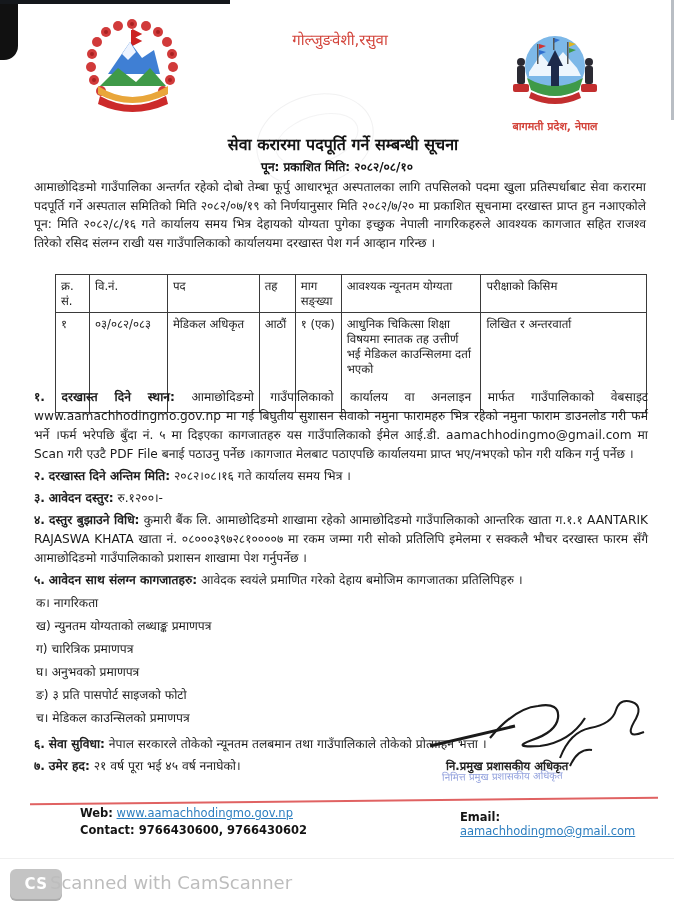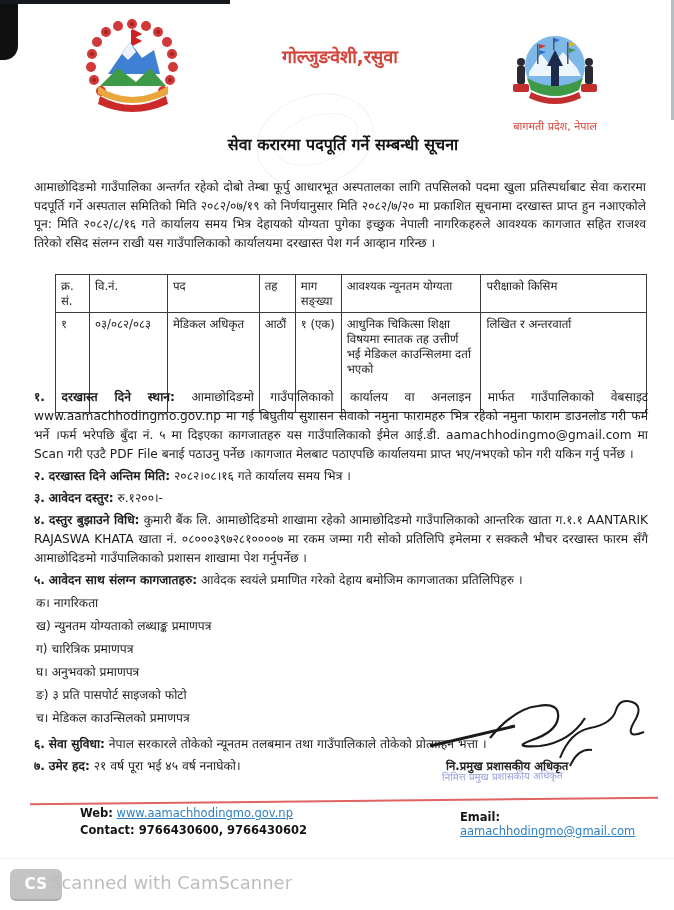--- a/index.html
+++ b/index.html
@@ -21,22 +21,22 @@
     position:absolute; right:0; top:0; width:3px; height:120px; background:#b9bec4;
   }
 
   
   .header { position:absolute; left:0; top:14px; width:100%; height:120px; }
   .emblem-left { position:absolute; left:84px; top:2px; }
   .emblem-right { position:absolute; left:505px; top:18px; text-align:center; }
   .head-center { position:absolute; left:170px; top:8px; width:340px; text-align:center; }
   .muni-name { font-size:17px; font-weight:bold; color:#d02b2b; }
   .office-name { font-size:23px; font-weight:bold; color:#d02b2b; margin-top:4px; }
-  .address { font-size:18px; font-weight:bold; color:#d3453c; margin-top:22px; }
-  .province { font-size:11px; font-weight:normal; color:#d3453c; margin-top:4px; }
+  .address { font-size:15px; font-weight:normal; color:#d3453c; margin-top:7px; }
+  .province { font-size:11px; font-weight:bold; color:#d3453c; margin-top:4px; }
 
   
   .watermark {
     position:absolute; left:255px; top:95px; width:120px; height:90px;
     border:1px solid rgba(120,120,130,0.18); border-radius:50%;
     transform:rotate(-18deg); opacity:.6;
   }
   .watermark::before{
     content:""; position:absolute; left:18px; top:20px; width:84px; height:46px;
     border:1px solid rgba(120,120,130,0.15); border-radius:50%;
@@ -179,20 +179,21 @@
 
         <path d="M26 60 Q50 72 74 60 L76 66 Q50 78 24 66 Z" fill="#c22e2e"></path>
       </svg>
       <div class="province">बागमती प्रदेश, नेपाल</div>
     </div>
   </div>
 
   <div class="watermark"></div>
 
   <div class="notice-title">सेवा करारमा पदपूर्ति गर्ने सम्बन्धी सूचना</div>
+  <div class="pub-date">पून: प्रकाशित मिति: २०८२/०८/१०</div>
 
   <div class="body-text">आमाछोदिङमो गाउँपालिका अन्तर्गत रहेको दोबो तेम्बा फूर्पु आधारभूत अस्पतालका लागि तपसिलको पदमा खुला प्रतिस्पर्धाबाट सेवा करारमा पदपूर्ति गर्ने अस्पताल समितिको मिति २०८२/०७/१९ को निर्णयानुसार मिति २०८२/७/२० मा प्रकाशित सूचनामा दरखास्त प्राप्त हुन नआएकोले पून: मिति २०८२/८/१६ गते कार्यालय समय भित्र देहायको योग्यता पुगेका इच्छुक नेपाली नागरिकहरुले आवश्यक कागजात सहित राजश्व तिरेको रसिद संलग्न राखी यस गाउँपालिकाको कार्यालयमा दरखास्त पेश गर्न आव्हान गरिन्छ ।</div>
 
   <table class="vac">
     <tbody>
         <tr>
       <th class="c0">क्र. सं.</th>
       <th class="c1">वि.नं.</th>
       <th class="c2">पद</th>
       <th class="c3">तह</th>

